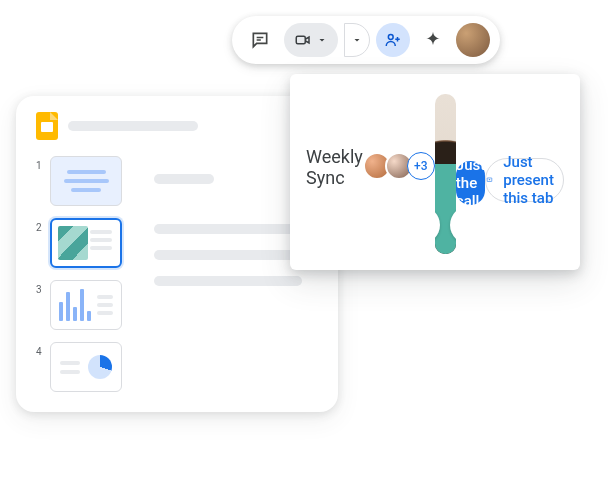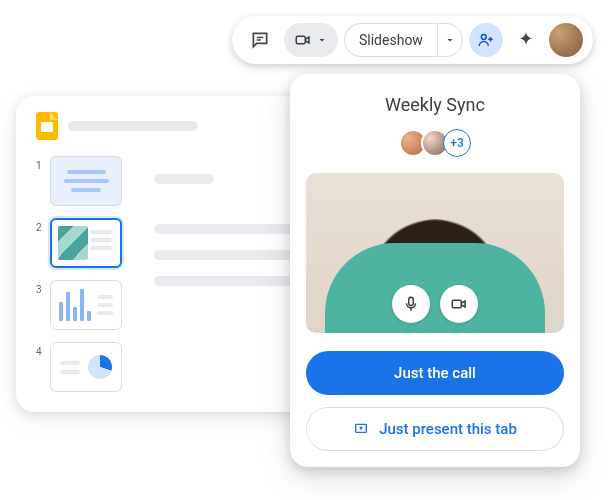--- a/index.html
+++ b/index.html
@@ -167,24 +167,24 @@
   }
   .canvas .hline { height:10px;background:#e8eaed;border-radius:5px; }
   .canvas .hline.short{width:60px}
 
   
   .meet-panel {
     position:absolute;
     top:74px; left:290px;
     width:290px;
     background:#fff;
-    border-radius:18px;
+    border-radius:6px;
     box-shadow: 0 4px 12px rgba(60,64,67,.22), 0 12px 32px rgba(60,64,67,.14);
     padding:20px 16px 16px;
-    display:flex;flex-direction:column;align-items:center;
+    display:flex;flex-direction:row;align-items:center;
   }
   .meet-title { font-size:18px;color:#3c4043;margin-bottom:14px; }
   .avatars-row { display:flex;align-items:center;margin-bottom:16px; }
   .av { width:28px;height:28px;border-radius:50%;border:2px solid #fff;margin-left:-6px; }
   .av:first-child{margin-left:0}
   .av1{background:radial-gradient(circle at 30% 30%,#f0b28c,#b36b3c);}
   .av2{background:radial-gradient(circle at 30% 30%,#f5d9c8,#806050);}
   .av-more {
     min-width:28px;height:28px;border-radius:14px;border:1px solid #1a73e8;
     background:#fff;color:#1a73e8;font-size:12px;font-weight:500;
@@ -250,23 +250,20 @@
     <svg viewBox="0 0 24 24" width="18" height="18" fill="none" stroke="#3c4043" stroke-width="2">
       <rect x="3" y="7" width="12" height="10" rx="2"></rect>
         <path d="M15 11l5-3v8l-5-3"></path>
     </svg>
     <svg viewBox="0 0 24 24" width="12" height="12" fill="#3c4043">
       <path d="M7 10l5 5 5-5z"></path>
     </svg>
   </div>
 
   <div class="tb-slideshow">
-    <div class="tb-slideshow-main">
-      <span>Slideshow</span>
-    </div>
     <div class="tb-slideshow-drop">
       <svg viewBox="0 0 24 24" width="12" height="12" fill="#444746">
         <path d="M7 10l5 5 5-5z"></path>
       </svg>
     </div>
   </div>
 
   <div class="tb-share">
     <svg viewBox="0 0 24 24" width="18" height="18" fill="none" stroke="currentColor" stroke-width="2">
       <circle cx="9" cy="8" r="3.2"></circle>

